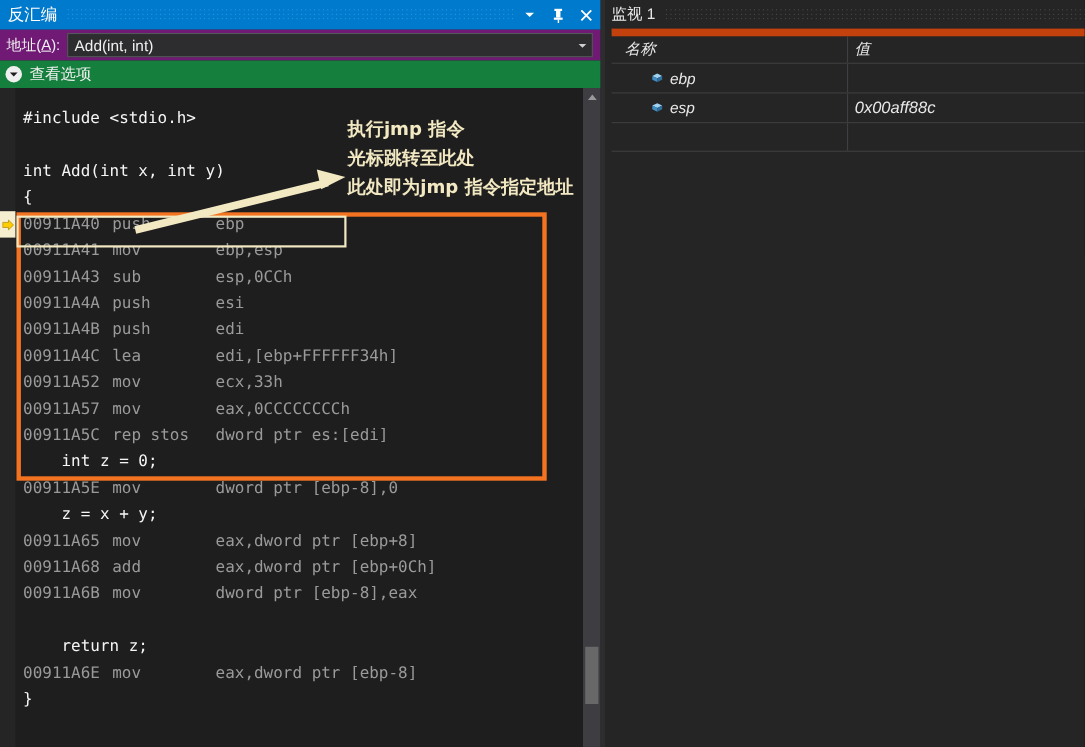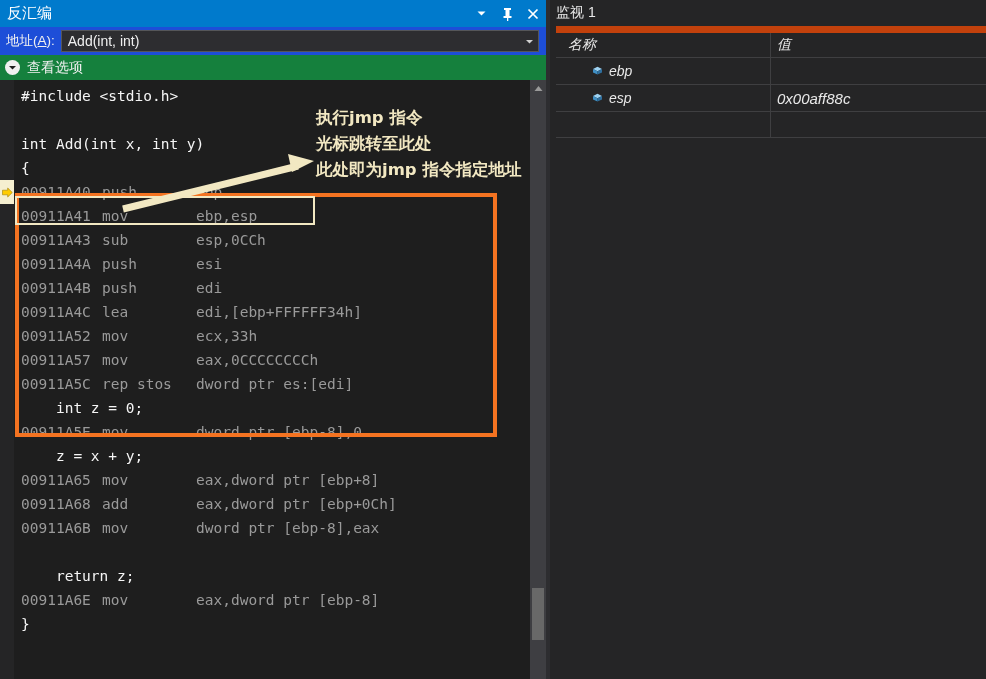--- a/index.html
+++ b/index.html
@@ -30,21 +30,21 @@
     background-size: 4px 4px; opacity: .85;
   }
   .tb-btn {
     width: 26px; height: 27px; display: flex; align-items: center; justify-content: center;
     color: #ffffff; font-size: 13px; cursor: default;
   }
   .tb-btn svg { display: block; }
 
   #addr-bar {
     position: absolute; left: 0; top: 27px; width: 546px; height: 28px;
-    background: #1d4ed8; display: flex; align-items: center;
+    background: #701a75; display: flex; align-items: center;
   }
   #addr-label { color: #f0f0f0; font-size: 13.5px; padding-left: 6px; white-space: nowrap; }
   #addr-label u { text-decoration: underline; }
   #addr-input-wrap {
     position: relative; margin-left: 6px; margin-right: 7px; flex: 1; height: 22px;
     border: 1px solid #555659; background: #2d2d30; display: flex; align-items: center;
   }
   #addr-value { color: #f0f0f0; font-size: 14px; padding-left: 6px; flex: 1; }
   #addr-drop { width: 18px; height: 20px; display: flex; align-items: center; justify-content: center; }
 
@@ -62,21 +62,21 @@
     position: absolute; left: 0; top: 80px; width: 546px; height: 599px;
     background: #1e1e1e; overflow: hidden;
   }
   #code-gutter {
     position: absolute; left: 0; top: 0; width: 14px; height: 599px; background: #252526;
   }
   #code-lines {
     position: absolute; left: 0; top: 0; width: 532px; height: 599px;
     font-family: "DejaVu Sans Mono", "Liberation Mono", monospace;
     font-size: 14.5px; line-height: 24px;
-    padding-top: 4px;
+    padding-top: 16px;
   }
   .cline { height: 24px; white-space: pre; display: flex; }
   .cline .gut { width: 14px; flex: none; }
   .cline .body { padding-left: 7px; }
   .src { color: #f5f5f5; }
   .asm { color: #9a9a9a; }
   .asm .addr { display: inline-block; width: 81px; }
   .asm .mn   { display: inline-block; width: 94px; }
 
   

